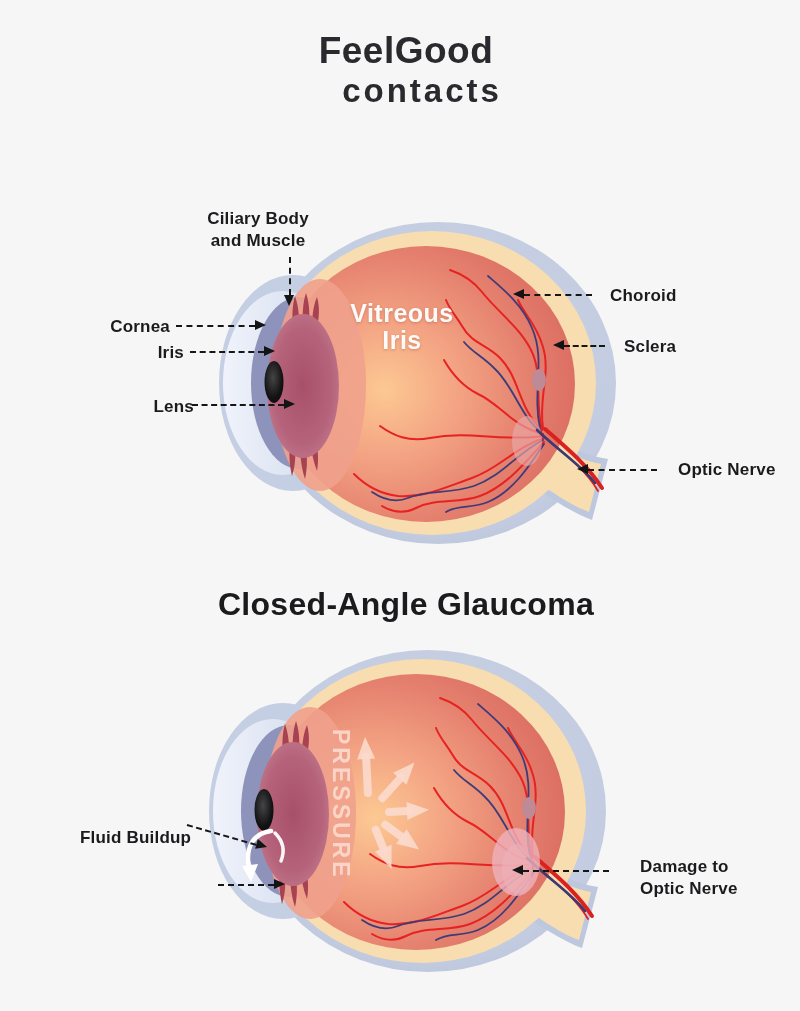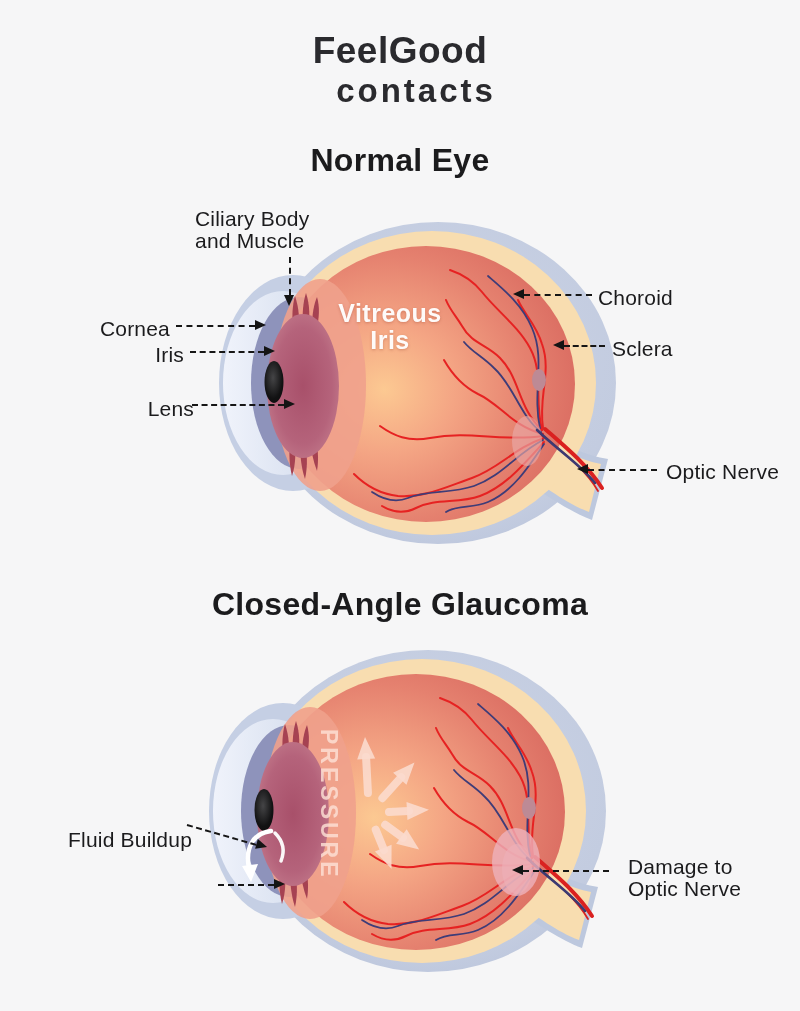--- a/index.html
+++ b/index.html
@@ -1,29 +1,29 @@
 <!DOCTYPE html>
 <html><head>
 <meta charset="utf-8">
 <style>
   html,body{margin:0;padding:0;}
   body{background:#f6f6f7;font-family:"Liberation Sans", sans-serif;}
   .canvas{position:relative;width:800px;height:1011px;background:#f6f6f7;overflow:hidden;}
   .canvas svg.scene{position:absolute;left:0;top:0;z-index:1;}
-  .ov{position:absolute;z-index:2;}
+  .ov{position:absolute;z-index:2;padding-left:12px;}
   
   .logo{left:0;right:0;top:32px;text-align:center;color:#2a2a2e;line-height:1;}
   .logo .l1{font-size:37px;font-weight:700;letter-spacing:0.5px;}
   .logo .l2{font-size:33px;font-weight:700;letter-spacing:3px;margin-top:5px;margin-left:32px;}
   
   .sec-title{left:0;right:0;text-align:center;font-size:32px;font-weight:700;color:#1b1b1d;letter-spacing:0.3px;}
   #title-normal{top:142px;}
   #title-glaucoma{top:586px;}
   
-  .lbl{font-size:21px;font-weight:400;color:#1b1b1d;white-space:nowrap;letter-spacing:0.2px;}
+  .lbl{font-size:17px;font-weight:700;color:#1b1b1d;white-space:nowrap;letter-spacing:0.2px;}
   .lbl.two{line-height:22px;}
   
   .dash{position:absolute;z-index:2;height:0;border-top:2.5px dashed #161616;}
   .dash .ah-r{position:absolute;right:-11px;top:-7px;width:0;height:0;
     border-left:11px solid #141414;border-top:5.5px solid transparent;border-bottom:5.5px solid transparent;}
   .dash .ah-l{position:absolute;left:-11px;top:-7px;width:0;height:0;
     border-right:11px solid #141414;border-top:5.5px solid transparent;border-bottom:5.5px solid transparent;}
   .dash-v{position:absolute;z-index:2;width:0;border-left:2.5px dashed #161616;}
   .dash-v .ah-d{position:absolute;bottom:-11px;left:-7px;width:0;height:0;
     border-top:11px solid #141414;border-left:5.5px solid transparent;border-right:5.5px solid transparent;}
@@ -162,21 +162,20 @@
       <polygon points="242,866 258,864 251,882" fill="#ffffff"></polygon>
       <path d="M275,833 C283,841 285,851 281,861" stroke="#ffffff" stroke-width="3.5" fill="none" stroke-linecap="round" opacity="0.95"></path>
     </g>
   </svg>
 
   <div class="ov logo">
     <div class="l1">FeelGood</div>
     <div class="l2">contacts</div>
   </div>
 
-  <div class="ov sec-title" id="title-normal">Normal Eye</div>
   <div class="ov sec-title" id="title-glaucoma">Closed-Angle Glaucoma</div>
 
   <div class="ov lbl two" style="left:195px;top:208px;width:102px;text-align:center;">
     <span>Ciliary Body</span><br>
     <span>and Muscle</span>
   </div>
   <div class="dash-v" style="left:289px;top:257px;height:38px;">
       <span class="ah-d"></span>
     </div>
 

